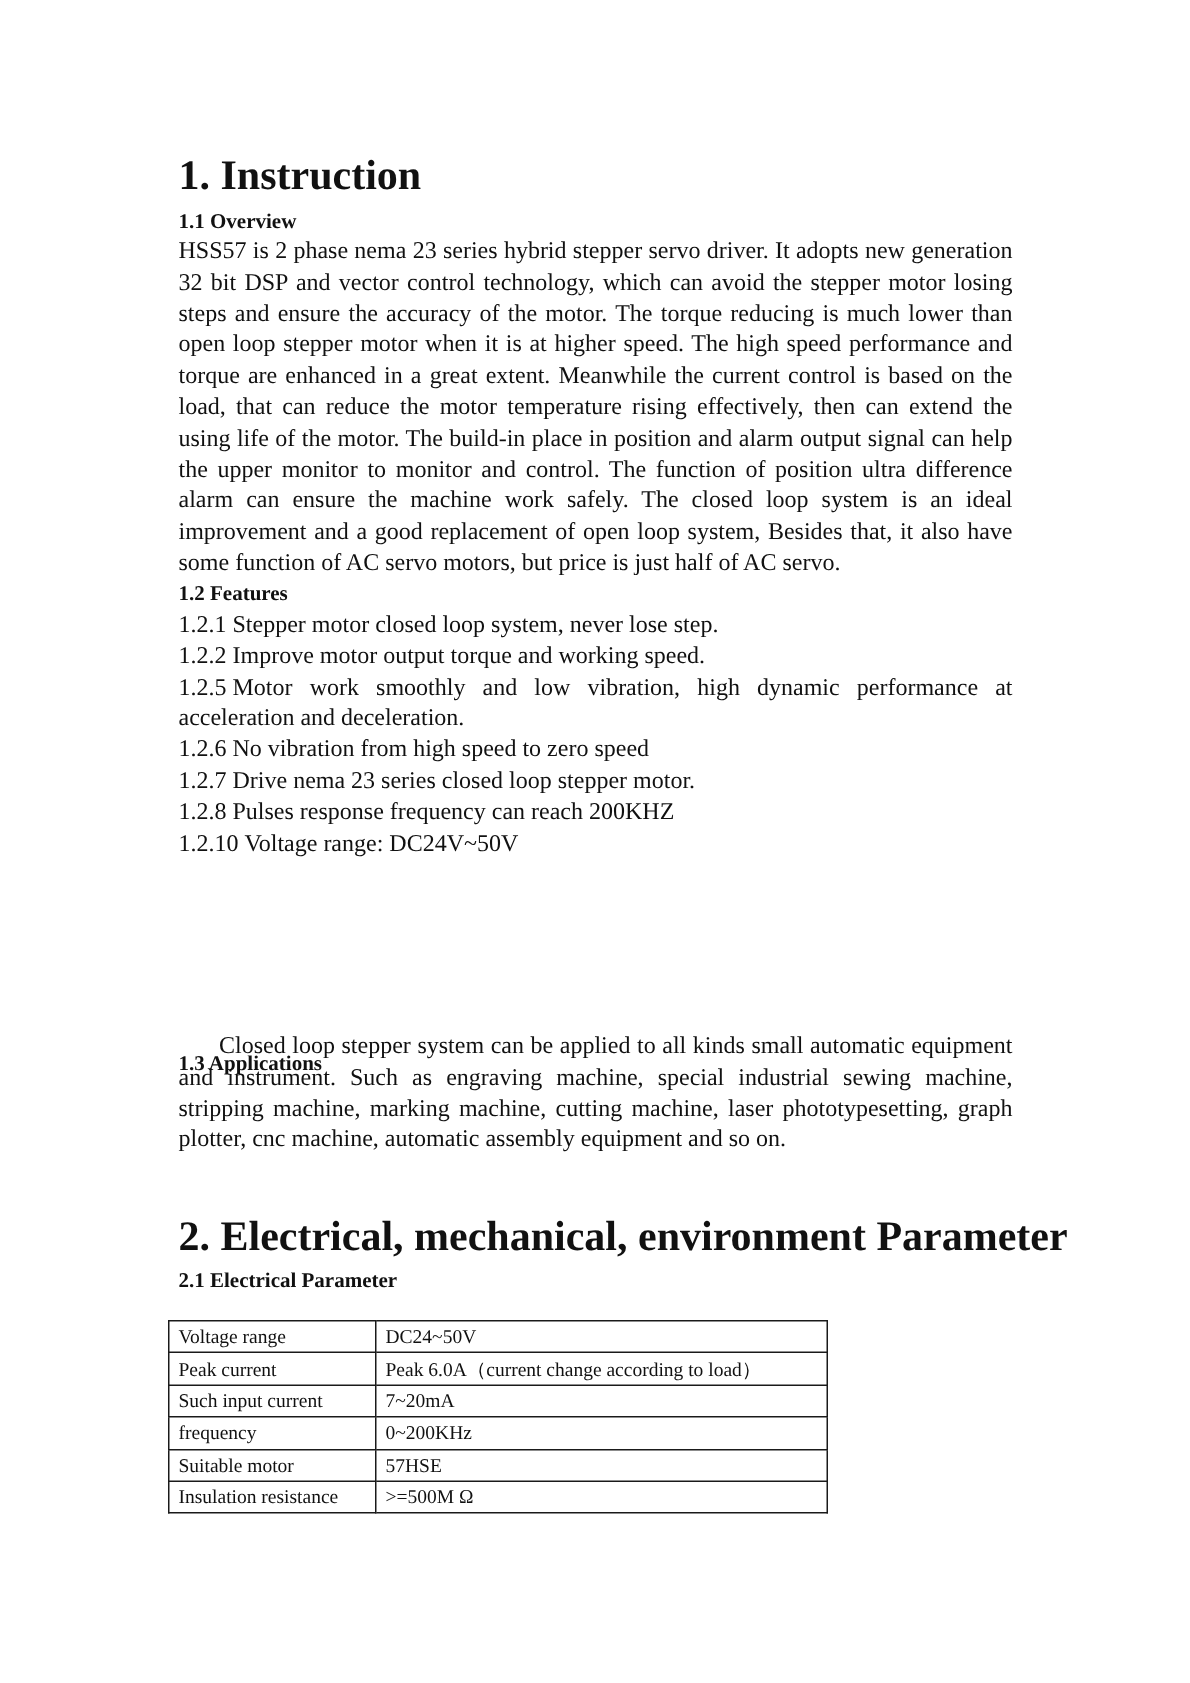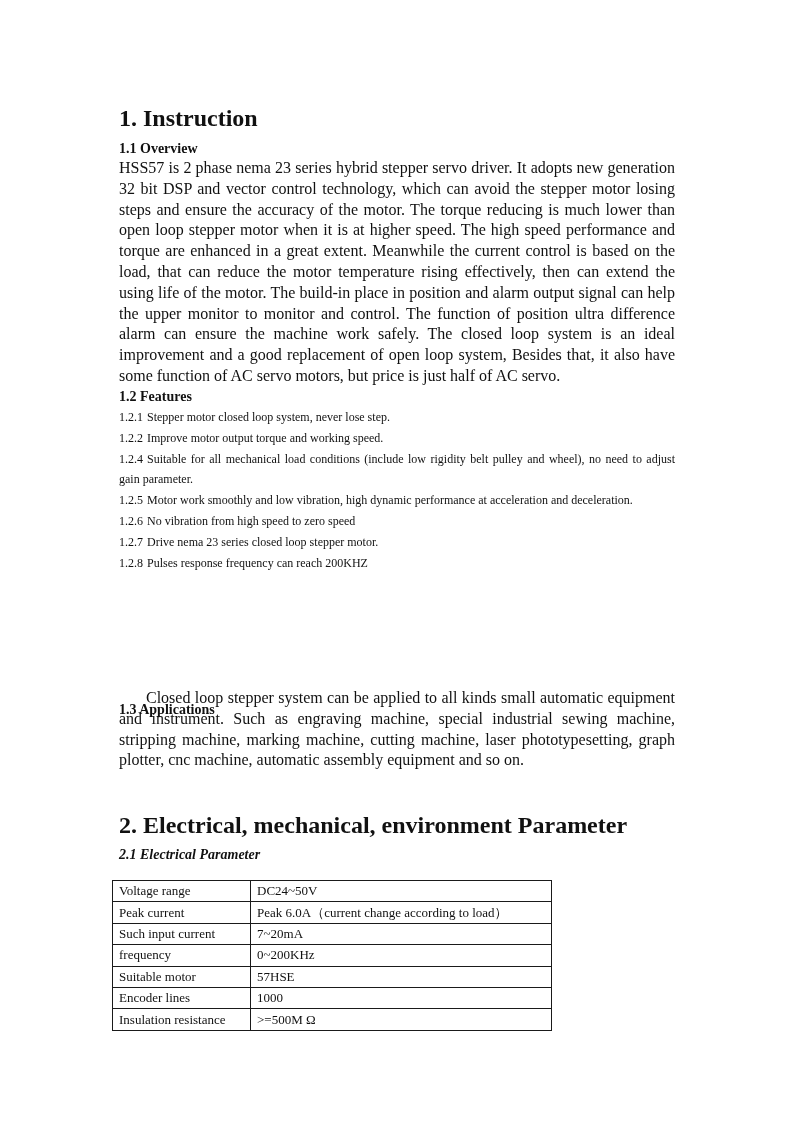--- a/index.html
+++ b/index.html
@@ -18,41 +18,41 @@
     .page {
       position: absolute;
       left: 0;
       top: 0;
       width: 793px;
       height: 1122px;
       background: #ffffff;
     }
     .abs { position: absolute; left: 119px; }
     .h1 {
-      font-size: 24px;
+      font-size: 28px;
       font-weight: bold;
       white-space: nowrap;
       line-height: 24px;
     }
     .h2 {
       font-size: 14px;
       font-weight: bold;
       white-space: nowrap;
       line-height: 20px;
     }
     .para {
       width: 556px;
       font-size: 16px;
       line-height: 20.8px;
       text-align: justify;
     }
     .para.indent { text-indent: 27px; }
     .feat-list {
       width: 556px;
-      font-size: 12px;
+      font-size: 16px;
       line-height: 20.8px;
       margin: 0;
       padding: 0;
       list-style: none;
     }
     .feat-list li { text-align: justify; }
     .feat-list li .num { margin-right: 4px; }
 
     table.params {
       position: absolute;
@@ -79,33 +79,33 @@
 
   <div class="abs h1" style="top:106px;">1. Instruction</div>
 
   <div class="abs h2" style="top:139px;">1.1 Overview</div>
   <div class="abs para" style="top:158px;">HSS57 is 2 phase nema 23 series hybrid stepper servo driver. It adopts new generation 32 bit DSP and vector control technology, which can avoid the stepper motor losing steps and ensure the accuracy of the motor. The torque reducing is much lower than open loop stepper motor when it is at higher speed. The high speed performance and torque are enhanced in a great extent. Meanwhile the current control is based on the load, that can reduce the motor temperature rising effectively, then can extend the using life of the motor. The build-in place in position and alarm output signal can help the upper monitor to monitor and control. The function of position ultra difference alarm can ensure the machine work safely. The closed loop system is an ideal improvement and a good replacement of open loop system, Besides that, it also have some function of AC servo motors, but price is just half of AC servo.</div>
 
   <div class="abs h2" style="top:387px;">1.2 Features</div>
   <ul class="abs feat-list" style="top:407px;">
     <li><span class="num">1.2.1</span><span>Stepper motor closed loop system, never lose step.</span></li>
     <li><span class="num">1.2.2</span><span>Improve motor output torque and working speed.</span></li>
-    <li><span class="num">1.2.4</span><span>Suitable for all mechanical load conditions (include low rigidity belt pulley and wheel), no need to adjust gain parameter.</span></li>
     <li><span class="num">1.2.5</span><span>Motor work smoothly and low vibration, high dynamic performance at acceleration and deceleration.</span></li>
     <li><span class="num">1.2.6</span><span>No vibration from high speed to zero speed</span></li>
     <li><span class="num">1.2.7</span><span>Drive nema 23 series closed loop stepper motor.</span></li>
     <li><span class="num">1.2.8</span><span>Pulses response frequency can reach 200KHZ</span></li>
+    <li><span class="num">1.2.10</span><span>Voltage range: DC24V~50V</span></li>
   </ul>
 
   <div class="abs h2" style="top:700px;">1.3 Applications</div>
   <div class="abs para indent" style="top:688px;">Closed loop stepper system can be applied to all kinds small automatic equipment and instrument. Such as engraving machine, special industrial sewing machine, stripping machine, marking machine, cutting machine, laser phototypesetting, graph plotter, cnc machine, automatic assembly equipment and so on.</div>
 
   <div class="abs h1" style="top:813px;">2. Electrical, mechanical, environment Parameter</div>
 
-  <div class="abs h2" style="top:845px;font-style:italic;">2.1 Electrical Parameter</div>
+  <div class="abs h2" style="top:845px;">2.1 Electrical Parameter</div>
 
   <table class="params">
     <tbody>
       <tr>
         <td class="col-name">Voltage range</td>
         <td>DC24~50V</td>
       </tr>
       <tr>
         <td class="col-name">Peak current</td>
         <td>Peak 6.0A（current change according to load）</td>
@@ -116,23 +116,19 @@
       </tr>
       <tr>
         <td class="col-name">frequency</td>
         <td>0~200KHz</td>
       </tr>
       <tr>
         <td class="col-name">Suitable motor</td>
         <td>57HSE</td>
       </tr>
       <tr>
-        <td class="col-name">Encoder lines</td>
-        <td>1000</td>
-      </tr>
-      <tr>
         <td class="col-name">Insulation resistance</td>
         <td>&gt;=500M Ω</td>
       </tr>
     </tbody>
   </table>
 
 </div>
 
 </body></html>

